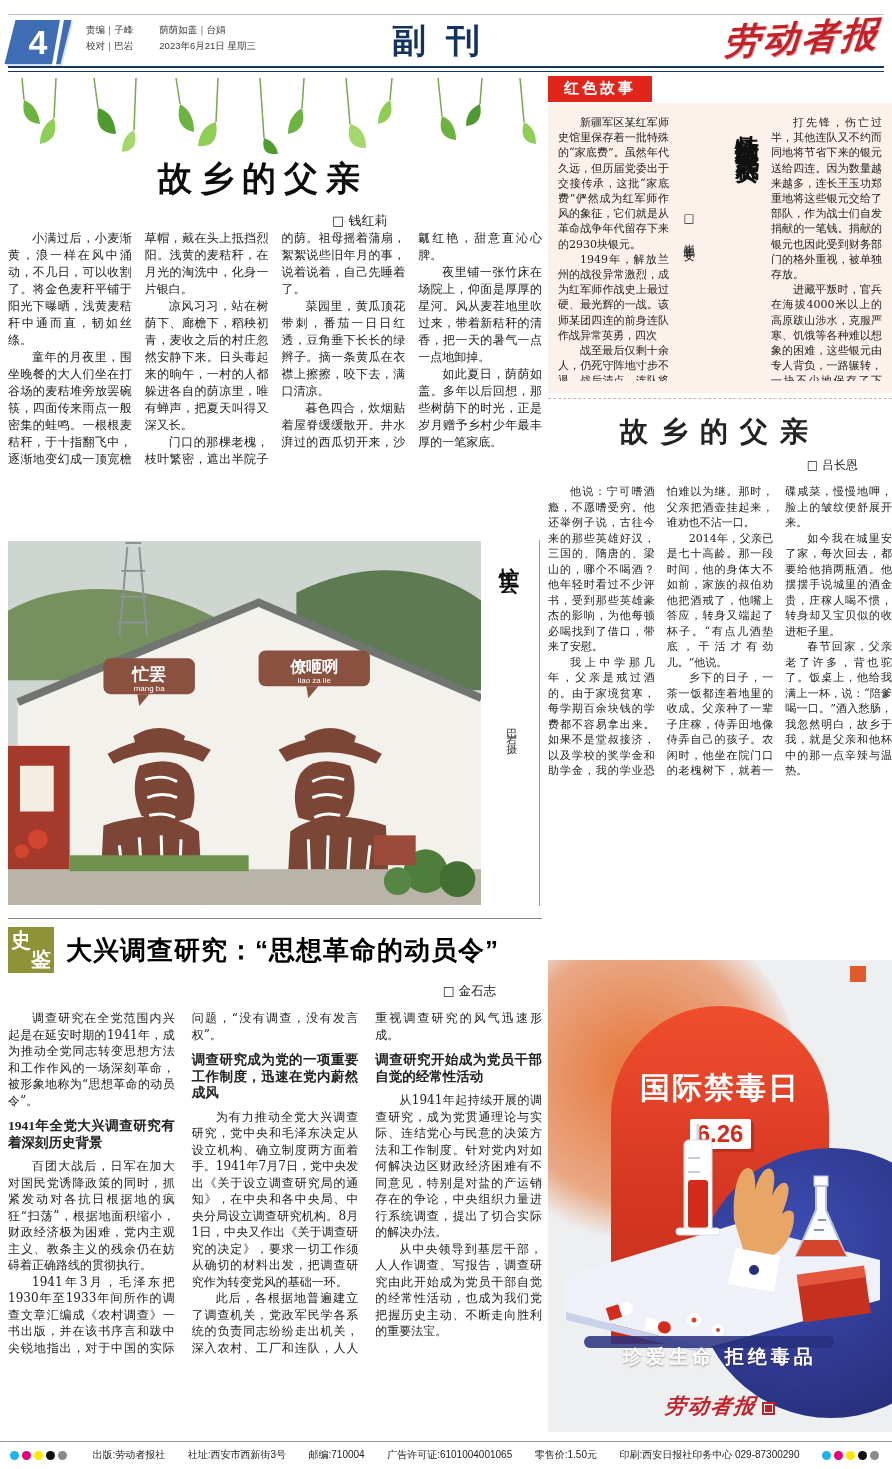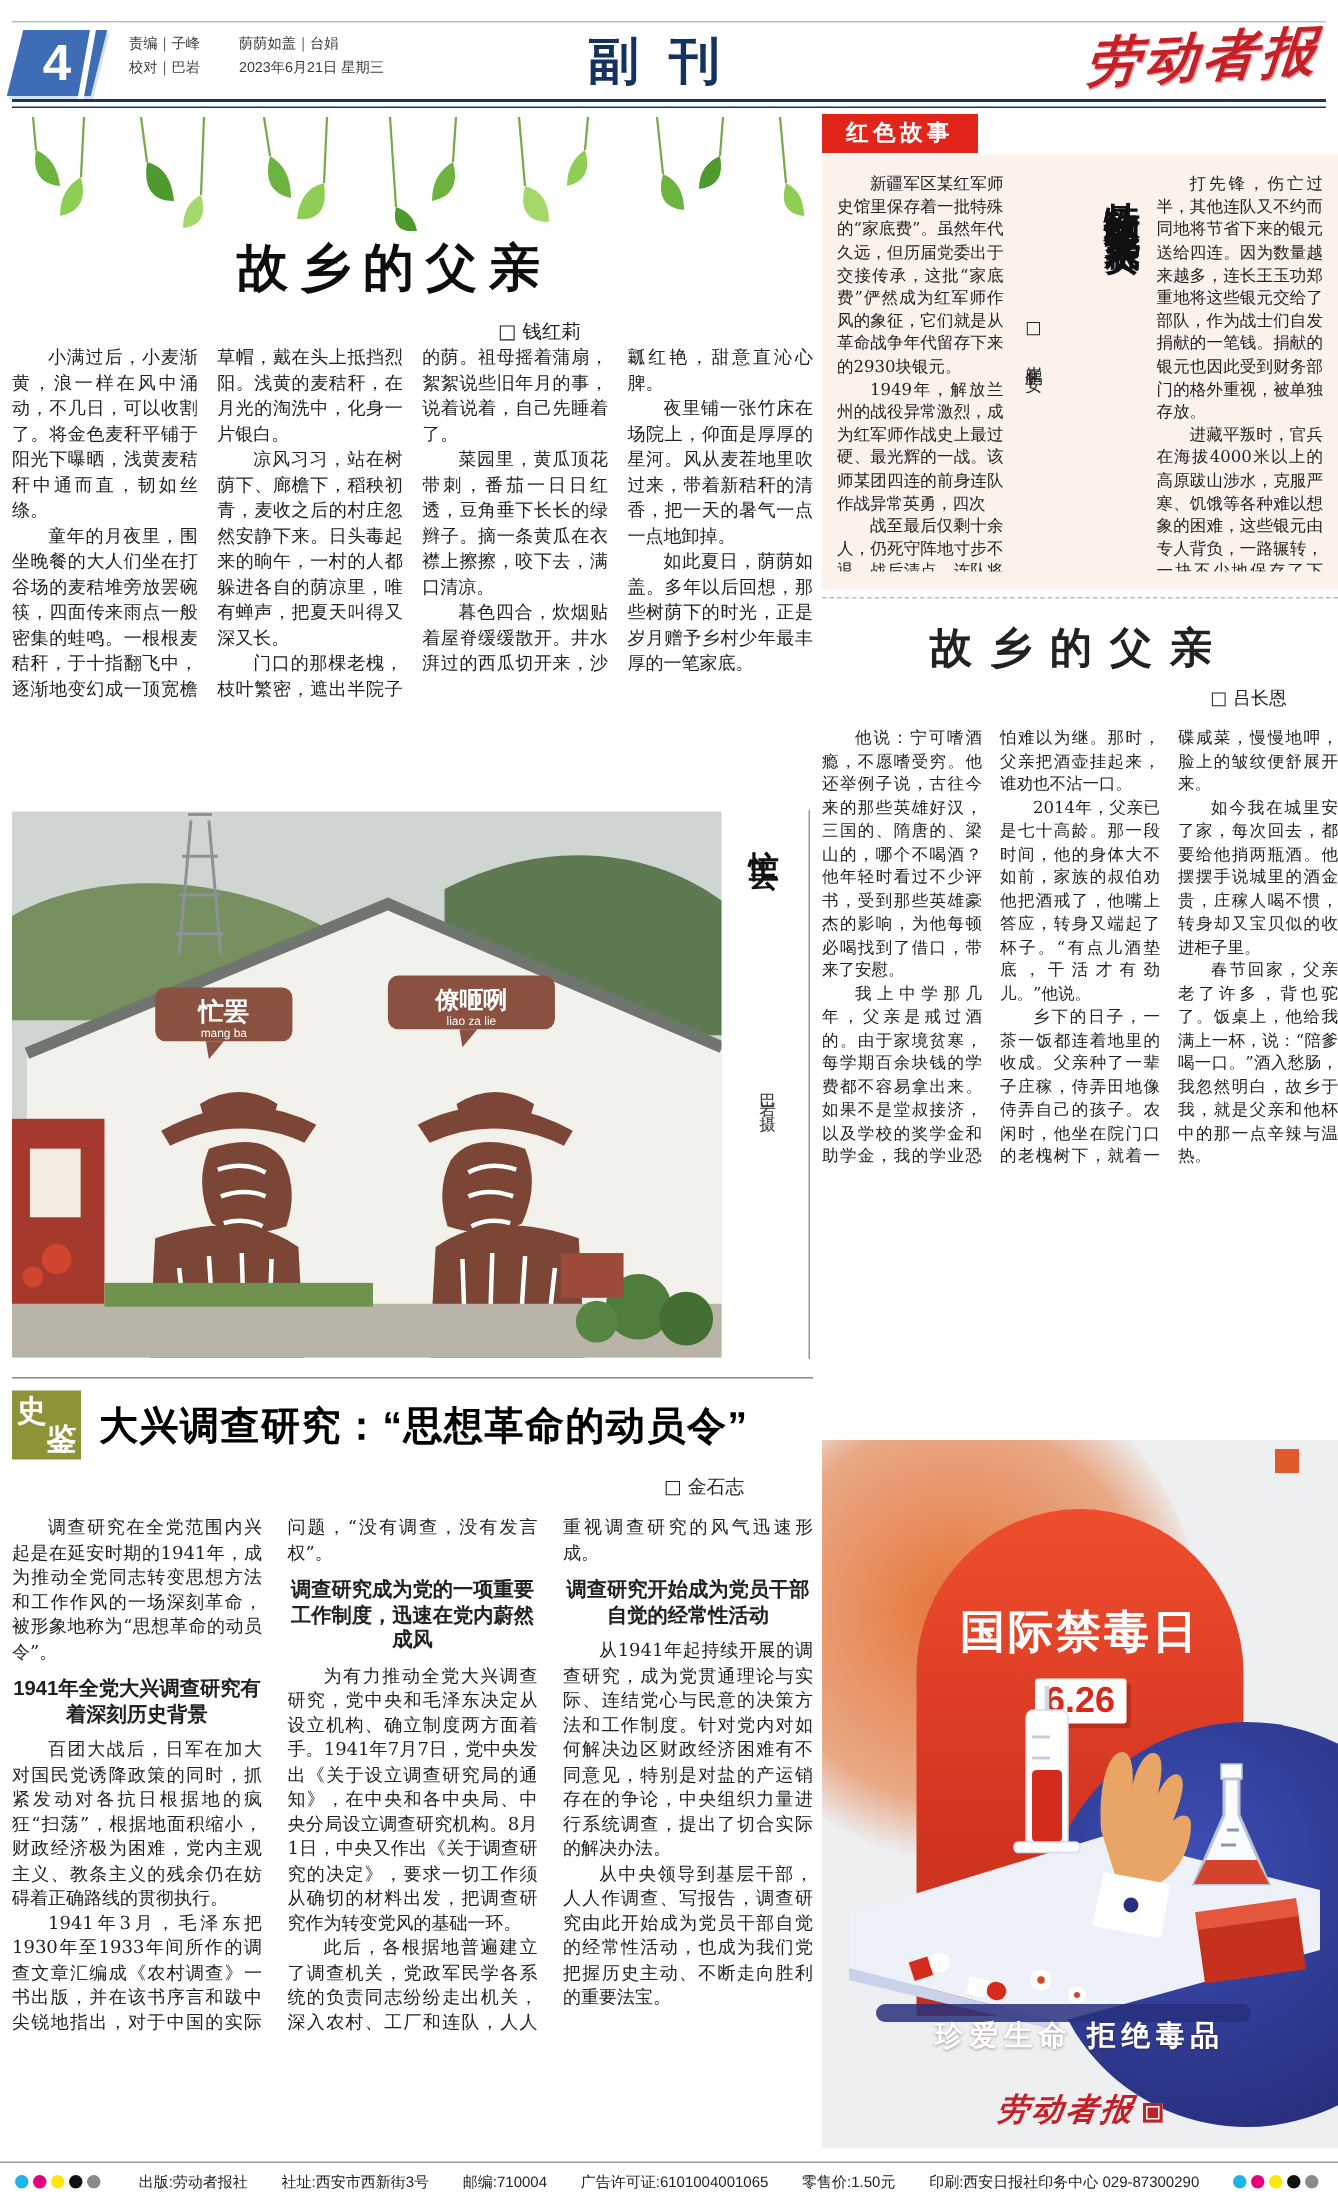--- a/index.html
+++ b/index.html
@@ -49,22 +49,22 @@
   .hist-badge .c1{position:absolute;left:3px;top:0px;color:#fff;font-weight:bold;font-size:20px;
                   font-family:"Liberation Sans",sans-serif;}
   .hist-badge .c2{position:absolute;right:3px;bottom:0px;color:#fff;font-weight:bold;font-size:20px;
                   font-family:"Liberation Sans",sans-serif;}
   .hist-title{font-family:"Liberation Sans",sans-serif;font-weight:bold;font-size:26px;color:#000;
               letter-spacing:1px;white-space:nowrap;}
   .hist-author{text-align:right;margin:10px 46px 0 0;font-size:12.5px;}
   .hist-body{margin-top:10px;height:398px;overflow:hidden;column-count:3;column-gap:17px;
              font-size:12px;line-height:16.5px;text-align:justify;}
   .hist-body p{margin:0;text-indent:2em;}
-  .hist-body h5{margin:9px 0 7px;font-size:13.5px;font-family:Liberation Sans, sans-serif;
-                text-align:center;break-inside:avoid;}
+  .hist-body h5{margin:9px 0 7px;font-size:13.5px;font-family:Liberation Serif, serif;
+                break-inside:avoid;}
   
   .red-label{position:absolute;left:548px;top:76px;background:#e1251b;color:#fff;
              font-family:"Liberation Sans",sans-serif;font-weight:bold;font-size:15px;
              padding:3px 16px 4px;letter-spacing:3px;}
   .red-label::after{content:"";position:absolute;right:-8px;top:3px;width:10px;height:100%;
              background:#9e1410;transform:skewX(-18deg);z-index:-1;}
   .red-box{position:absolute;left:548px;top:103px;width:344px;height:290px;background:#fdf1ec;
            box-sizing:border-box;padding:12px 10px;display:flex;gap:8px;}
   .red-col{flex:1;font-size:11px;line-height:15.2px;text-align:justify;overflow:hidden;}
   .red-col p{margin:0;text-indent:2em;}

